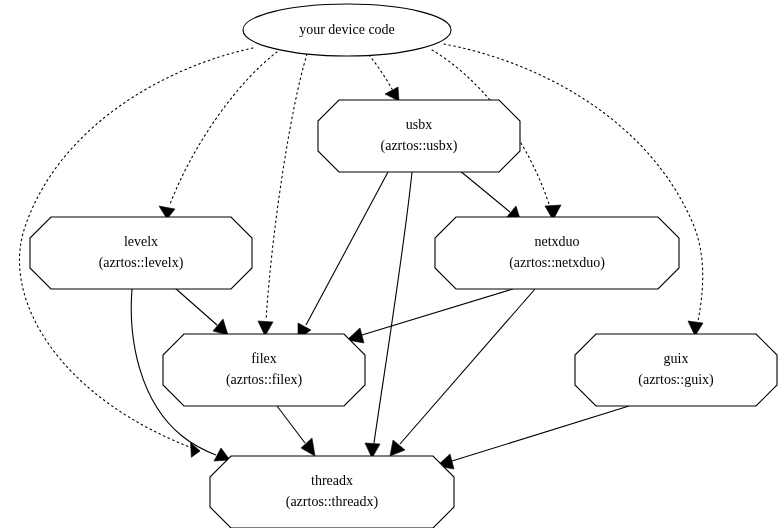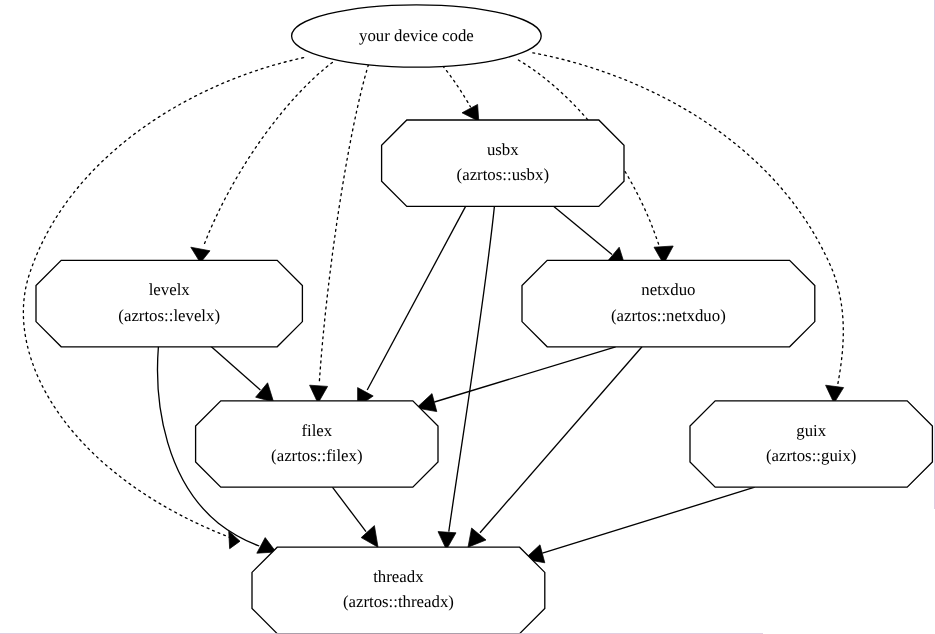--- a/index.html
+++ b/index.html
@@ -10,21 +10,21 @@
   body {
     width: 779px;
     height: 528px;
     overflow: hidden;
     font-family: "Liberation Serif", "DejaVu Serif", serif;
   }
   #graph-root {
     position: relative;
     width: 779px;
     height: 528px;
-    background: #701a75;
+    background: #3b82f6;
   }
   svg.graph-canvas {
     display: block;
     width: 779px;
     height: 528px;
     background: #ffffff;
   }
   .node-shape {
     fill: #ffffff;
     stroke: #000000;

